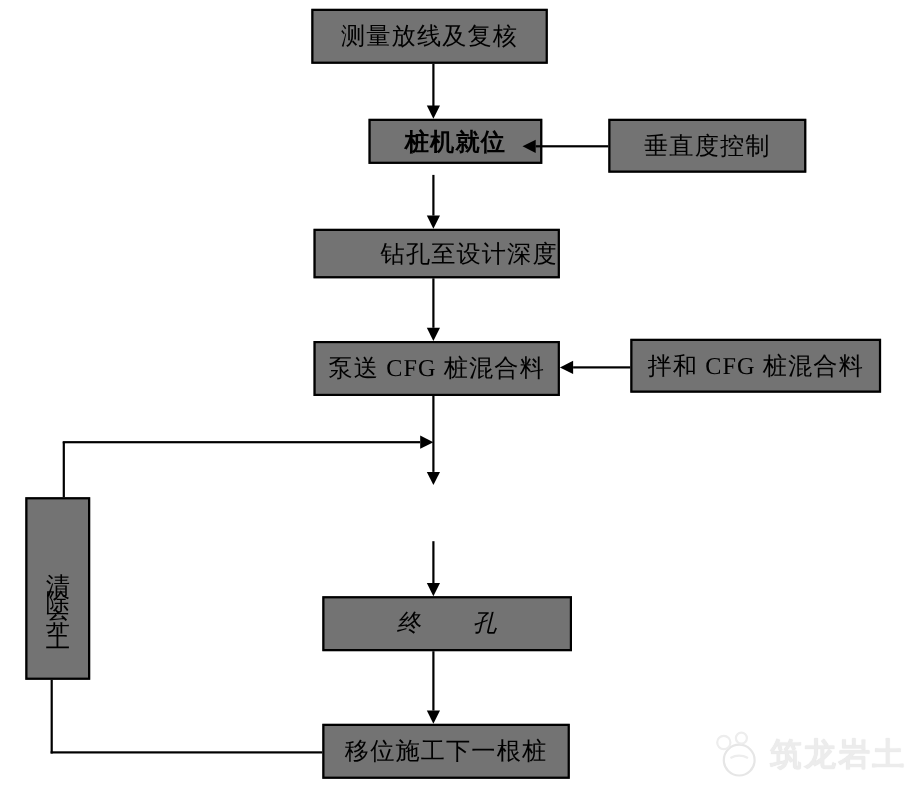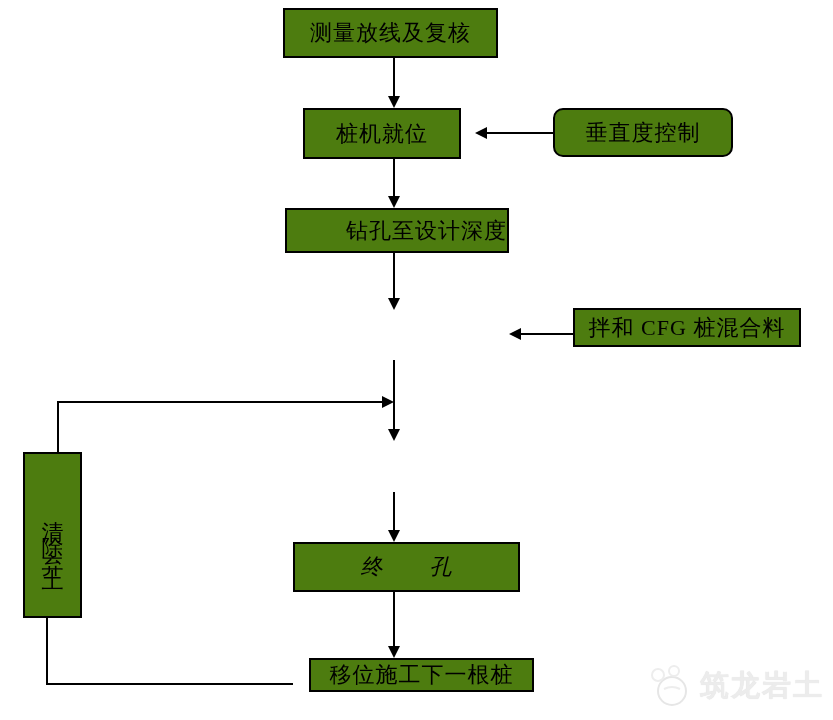--- a/index.html
+++ b/index.html
@@ -12,21 +12,21 @@
     width: 833px;
     height: 720px;
     background: #ffffff;
     font-family: "Liberation Serif", "DejaVu Serif", serif;
     overflow: hidden;
   }
   .node {
     position: absolute;
     box-sizing: border-box;
     border: 2px solid #000000;
-    background: #4d7c0f;
+    background: #737373;
     display: flex;
     align-items: center;
     justify-content: center;
     font-size: 22px;
     color: #000000;
     letter-spacing: 1px;
     white-space: nowrap;
   }
   .node.wide { font-size: 21px; letter-spacing: 0.5px; }
   .vertical-label {
@@ -77,43 +77,46 @@
 </style>
 </head>
 <body>
 
 <div id="canvas">
 
   <div class="node" style="left:283px; top:8px; width:215px; height:50px;">
     <span>测量放线及复核</span>
   </div>
 
-  <div class="node" style="left:303px; top:108px; width:158px; height:51px;">
+  <div class="node" style="left:335px; top:108px; width:158px; height:41px;font-weight:bold;">
     <span>桩机就位</span>
   </div>
 
-  <div class="node" style="left:553px; top:108px; width:180px; height:49px;border-radius:10px;">
+  <div class="node" style="left:553px; top:108px; width:180px; height:49px;">
     <span>垂直度控制</span>
   </div>
 
   <div class="node" style="left:285px; top:208px; width:224px; height:45px;justify-content:flex-end;">
     <span>钻孔至设计深度</span>
   </div>
 
+  <div class="node" style="left:285px; top:310px; width:224px; height:50px;">
+    <span>泵送 CFG 桩混合料</span>
+  </div>
 
-  <div class="node" style="left:573px; top:308px; width:228px; height:39px;">
+  <div class="node" style="left:573px; top:308px; width:228px; height:49px;">
     <span>拌和 CFG 桩混合料</span>
   </div>
 
 
   <div class="node" style="left:293px; top:542px; width:227px; height:50px;font-style:italic;">
     <span>终　　孔</span>
   </div>
 
-  <div class="node" style="left:293px; top:658px; width:225px; height:34px;margin-left:16px;">
+  <div class="node" style="left:293px; top:658px; width:225px; height:50px;">
     <span>移位施工下一根桩</span>
   </div>
 
   <div class="node" style="left:23px; top:452px; width:59px; height:166px;">
     <span class="vertical-label">清除弃土</span>
   </div>
 
   <div class="vline" style="left:393px; top:58px;  height:40px;"></div>
   <div class="arrow arrow-down" style="left:388px; top:96px;"></div>
 

